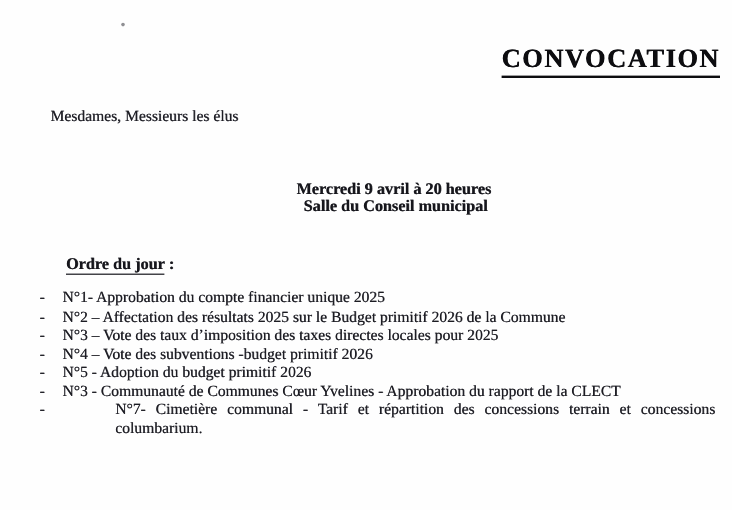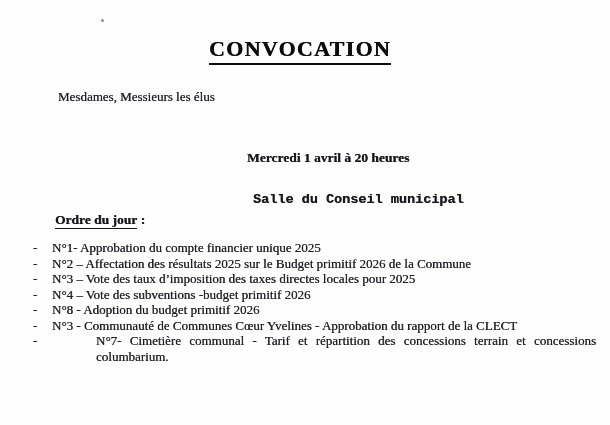--- a/index.html
+++ b/index.html
@@ -23,54 +23,53 @@
     left: 101px; top: 19px;
     width: 3px; height: 3px;
     border-radius: 50%;
     background: #8f8f93;
   }
 
   
   .title-wrap {
     left: 0; top: 38px;
     width: 600px;
-    text-align: center;
+    text-align: right;
     line-height: 1;
   }
   .title {
     display: inline-block;
     font-size: 22px;
     font-weight: bold;
     letter-spacing: 1.3px;
     color: #0d0d10;
     border-bottom: 2.5px solid #0d0d10;
     padding-bottom: 3px;
     text-shadow: 0.4px 0 0 #0d0d10;
   }
 
   .bodytext {
     font-size: 13px;
     line-height: 1.15;
     text-shadow: 0.3px 0 0 rgba(29,29,40,0.75);
     white-space: nowrap;
-    margin-left: 16px;
   }
   .salutation { left: 42px; top: 90px; }
   .intro      { left: 38px; top: 122px; }
 
   .boldline {
     font-weight: bold;
     font-size: 13.5px;
     color: #16161c;
     line-height: 1.15;
     text-shadow: 0.35px 0 0 rgba(22,22,28,0.8);
     white-space: nowrap;
   }
   .datetime { left: 247px; top: 150px; }
-  .place    { left: 253px; top: 192px; font-family: Liberation Mono, monospace; }
+  .place    { left: 253px; top: 164px; }
 
   .agenda-heading { left: 55px; top: 212px; font-size: 13.5px; }
   .agenda-heading .uline {
     border-bottom: 1.6px solid #16161c;
     padding-bottom: 1px;
     font-family: Liberation Serif, serif;
   }
 
   .agenda-list {
     left: 33px; top: 240px;
@@ -103,21 +102,21 @@
 
   <div class="abs speck"></div>
 
   <div class="abs title-wrap">
     <span class="title">CONVOCATION</span>
   </div>
 
   <div class="abs bodytext salutation">Mesdames, Messieurs les élus</div>
 
 
-  <div class="abs boldline datetime">Mercredi 1 avril à 20 heures</div>
+  <div class="abs boldline datetime">Mercredi 9 avril à 20 heures</div>
 
   <div class="abs boldline place">Salle du Conseil municipal</div>
 
   <div class="abs boldline agenda-heading">
     <span class="uline">Ordre du jour</span><span> :</span>
   </div>
 
   <div class="abs agenda-list">
 
       <div class="agenda-row">
@@ -135,21 +134,21 @@
         <div class="agenda-text">N°3 – Vote des taux d’imposition des taxes directes locales pour 2025</div>
       </div>
 
       <div class="agenda-row">
         <span class="agenda-dash">-</span>
         <div class="agenda-text">N°4 – Vote des subventions -budget primitif 2026</div>
       </div>
 
       <div class="agenda-row">
         <span class="agenda-dash">-</span>
-        <div class="agenda-text">N°8 - Adoption du budget primitif 2026</div>
+        <div class="agenda-text">N°5 - Adoption du budget primitif 2026</div>
       </div>
 
       <div class="agenda-row">
         <span class="agenda-dash">-</span>
         <div class="agenda-text">N°3 - Communauté de Communes Cœur Yvelines - Approbation du rapport de la CLECT</div>
       </div>
 
       <div class="agenda-row">
         <span class="agenda-dash">-</span>
         <div class="agenda-text">N°7- Cimetière communal - Tarif et répartition des concessions terrain et concessions columbarium.</div>

